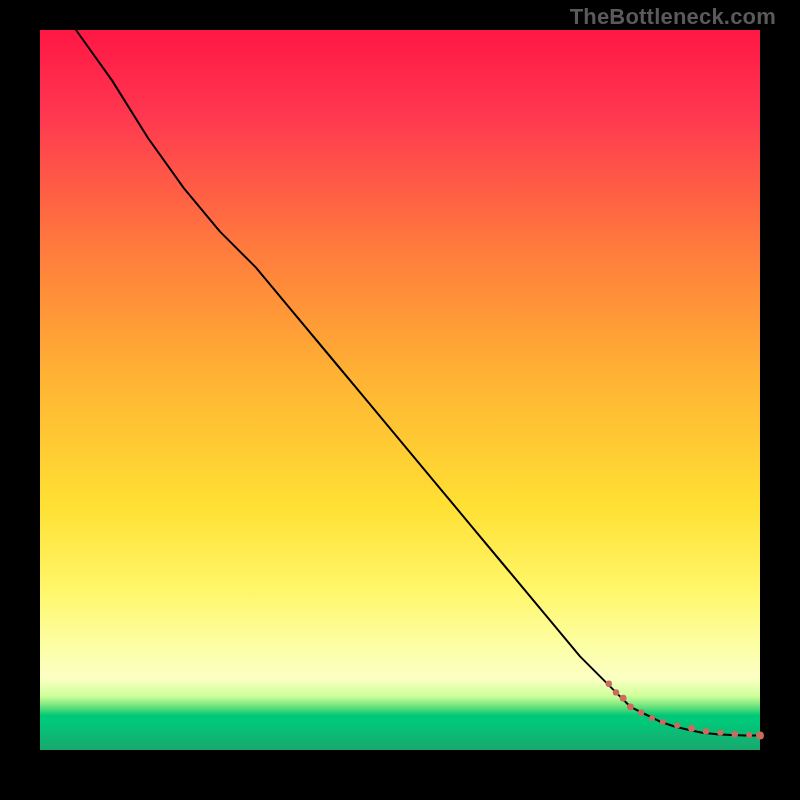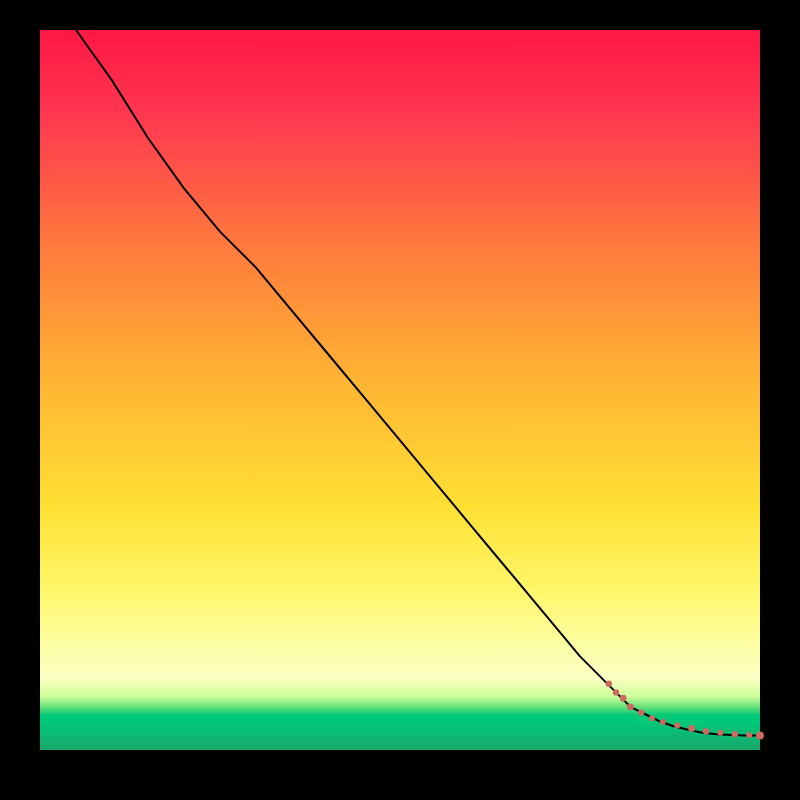--- a/index.html
+++ b/index.html
@@ -66,20 +66,21 @@
     stroke-linejoin: round;
   }
   .dot {
     fill: #cc6a60;
   }
 </style>
 </head>
 <body>
 
 <div class="wrap">
+  <div class="watermark">TheBottleneck.com</div>
 
   <div class="plot">
     <svg class="curve" viewBox="0 0 720 720">
       <path id="curve-path" class="line" d="M36.0 0.0 L72.0 50.4 L108.0 108.0 L144.0 158.4 L180.0 201.6 L216.0 237.6 L252.0 280.8 L288.0 324.0 L324.0 367.2 L360.0 410.4 L396.0 453.6 L432.0 496.8 L468.0 540.0 L504.0 583.2 L540.0 626.4 L576.0 662.4 L590.4 676.8 L604.8 684.0 L619.2 691.2 L633.6 696.2 L648.0 699.8 L662.4 702.7 L676.8 704.2 L691.2 704.9 L705.6 705.6 L720.0 705.6"></path>
       <g id="dots">
           <circle cx="568.8" cy="653.8" r="3.2" class="dot"></circle>
           <circle cx="576.0" cy="662.4" r="3.2" class="dot"></circle>
           <circle cx="583.2" cy="668.2" r="3.4" class="dot"></circle>
           <circle cx="590.4" cy="676.8" r="3.4" class="dot"></circle>
           <circle cx="601.2" cy="682.6" r="3.2" class="dot"></circle>

